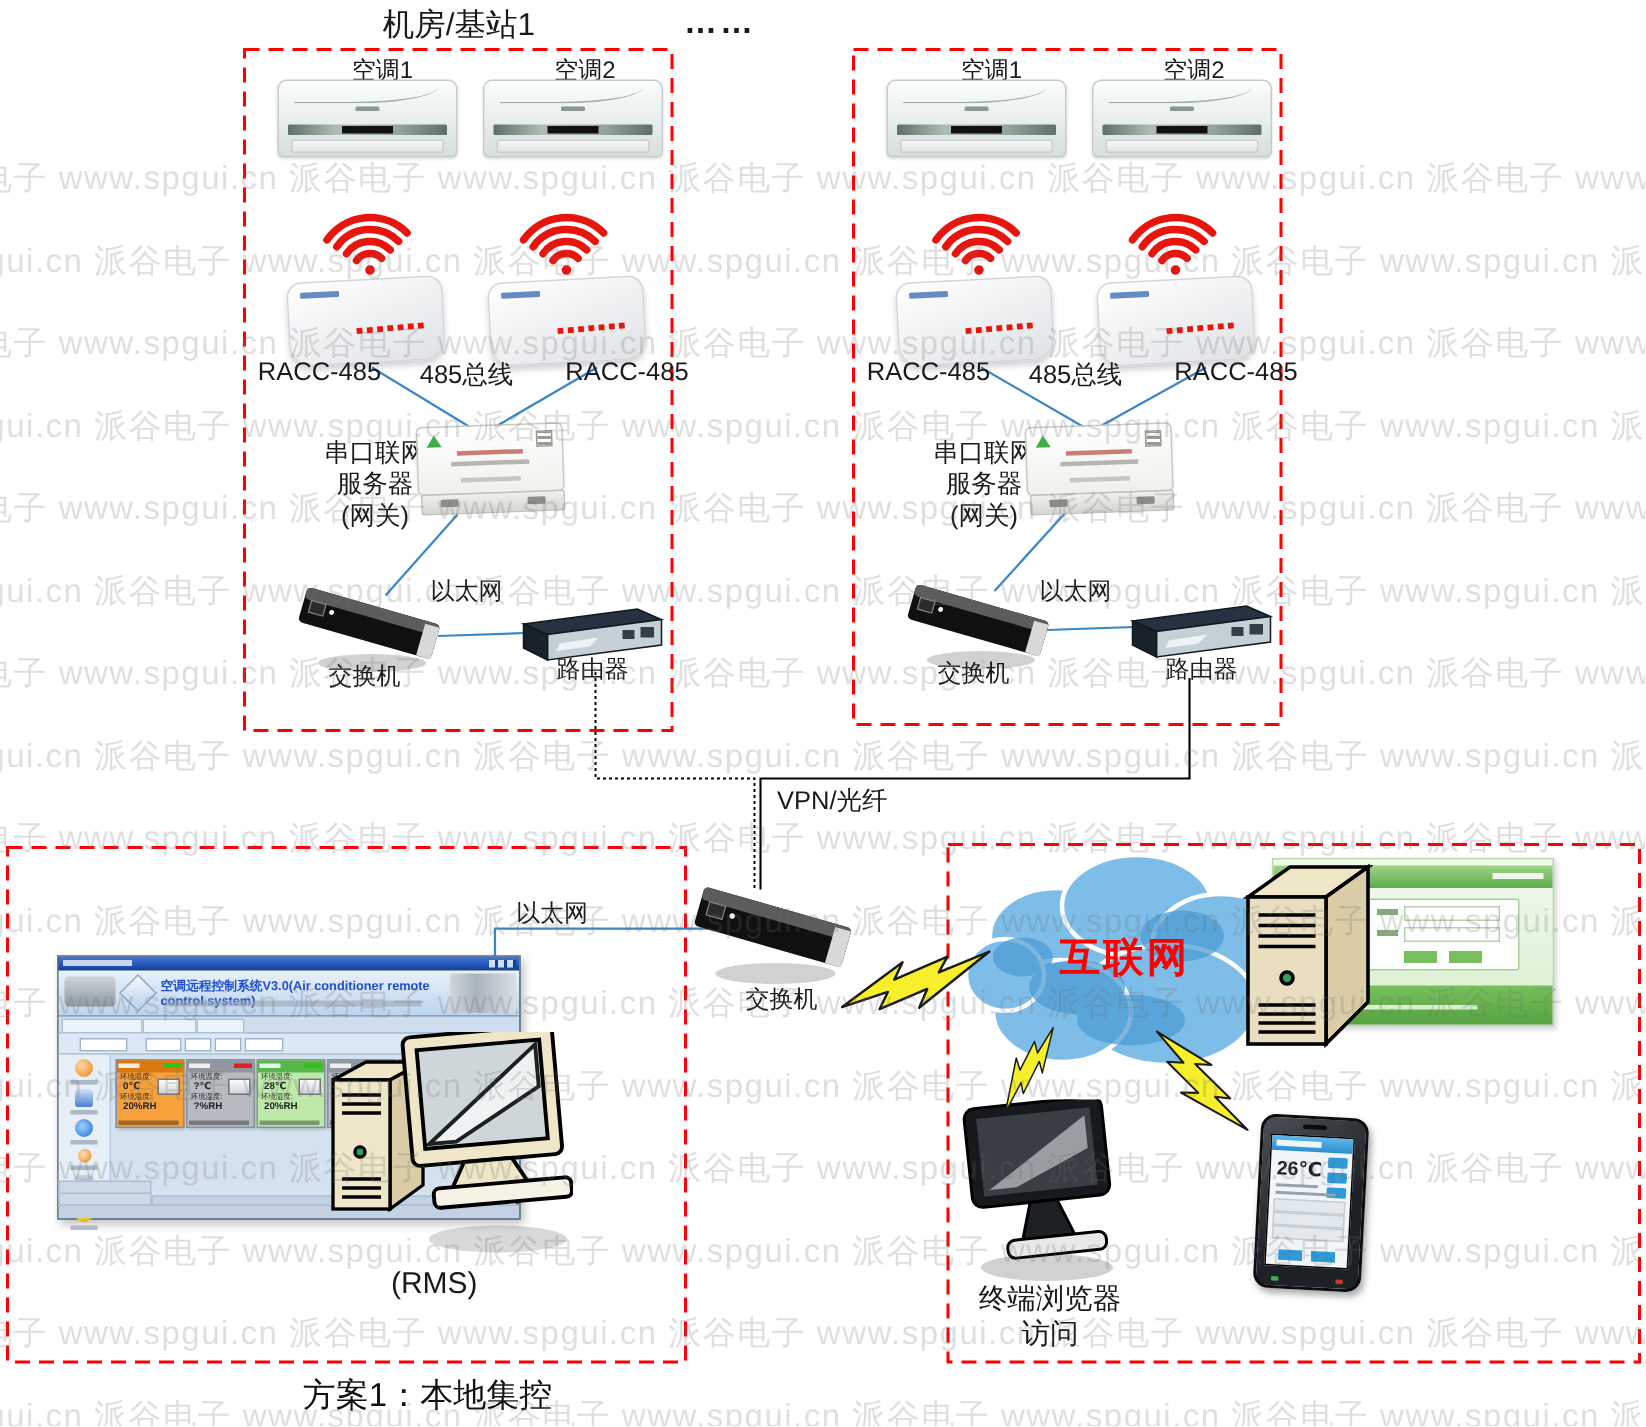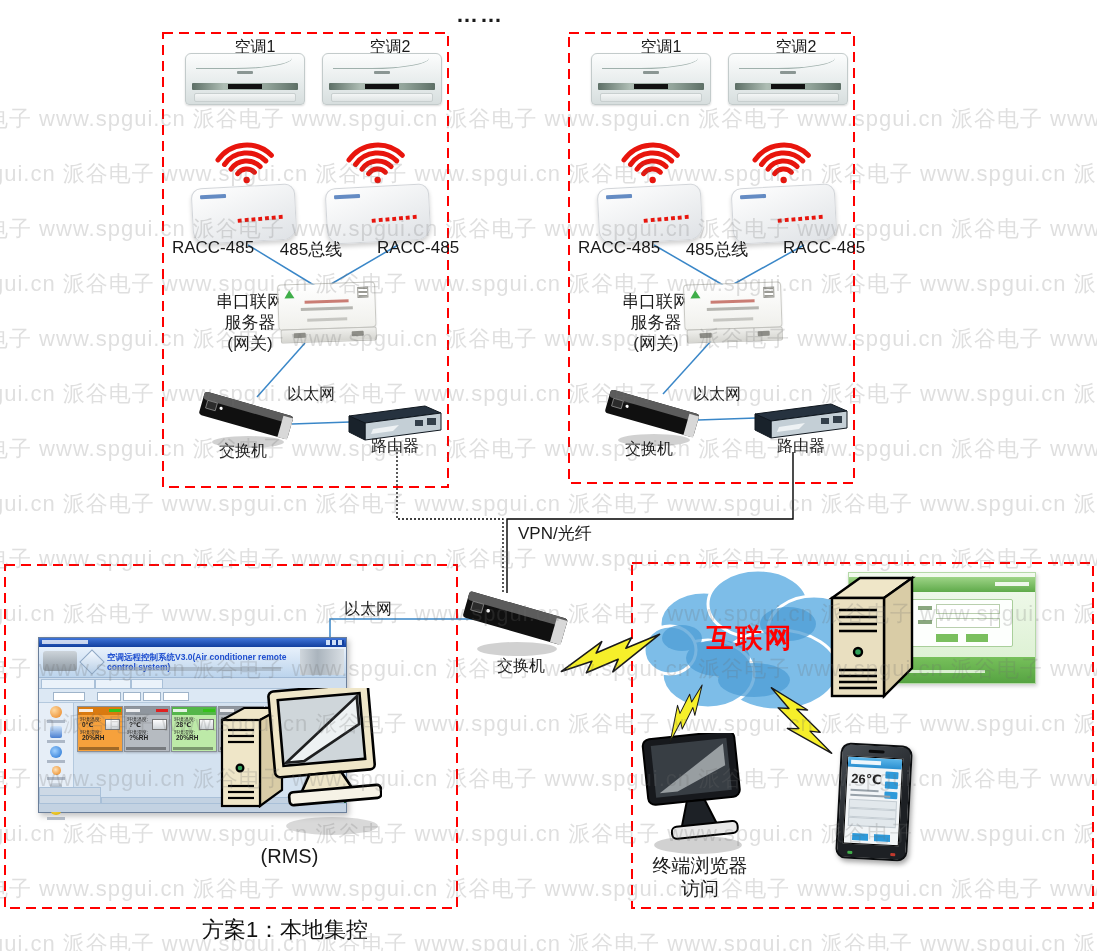--- a/index.html
+++ b/index.html
@@ -179,20 +179,21 @@
       <div class="wm-row" style="top: 599px; left: -190px;">派谷电子  www.spgui.cn  派谷电子  www.spgui.cn  派谷电子  www.spgui.cn  派谷电子  www.spgui.cn  派谷电子  www.spgui.cn  派谷电子  www.spgui.cn  </div>
       <div class="wm-row" style="top: 654px; left: -60px;">派谷电子  www.spgui.cn  派谷电子  www.spgui.cn  派谷电子  www.spgui.cn  派谷电子  www.spgui.cn  派谷电子  www.spgui.cn  派谷电子  www.spgui.cn  </div>
       <div class="wm-row" style="top: 709px; left: -190px;">派谷电子  www.spgui.cn  派谷电子  www.spgui.cn  派谷电子  www.spgui.cn  派谷电子  www.spgui.cn  派谷电子  www.spgui.cn  派谷电子  www.spgui.cn  </div>
       <div class="wm-row" style="top: 764px; left: -60px;">派谷电子  www.spgui.cn  派谷电子  www.spgui.cn  派谷电子  www.spgui.cn  派谷电子  www.spgui.cn  派谷电子  www.spgui.cn  派谷电子  www.spgui.cn  </div>
       <div class="wm-row" style="top: 819px; left: -190px;">派谷电子  www.spgui.cn  派谷电子  www.spgui.cn  派谷电子  www.spgui.cn  派谷电子  www.spgui.cn  派谷电子  www.spgui.cn  派谷电子  www.spgui.cn  </div>
       <div class="wm-row" style="top: 874px; left: -60px;">派谷电子  www.spgui.cn  派谷电子  www.spgui.cn  派谷电子  www.spgui.cn  派谷电子  www.spgui.cn  派谷电子  www.spgui.cn  派谷电子  www.spgui.cn  </div>
       <div class="wm-row" style="top: 929px; left: -190px;">派谷电子  www.spgui.cn  派谷电子  www.spgui.cn  派谷电子  www.spgui.cn  派谷电子  www.spgui.cn  派谷电子  www.spgui.cn  派谷电子  www.spgui.cn  </div>
     </div>
 
   <div class="station" style="left:160px;">
+    <div class="lbl f21" style="left:0;top:2px;width:292px;">机房/基站1</div>
     <div class="lbl f16" style="left:40px;top:37px;width:110px;">空调1</div>
     <div class="lbl f16" style="left:175px;top:37px;width:110px;">空调2</div>
     <div class="ac-unit" style="left:25px;top:53px;">
         <div class="ac-curve"></div>
         <div class="ac-logo"></div>
         <div class="ac-vent"></div>
         <div class="ac-flap"></div>
       </div>
     <div class="ac-unit" style="left:162px;top:53px;">
         <div class="ac-curve"></div>

